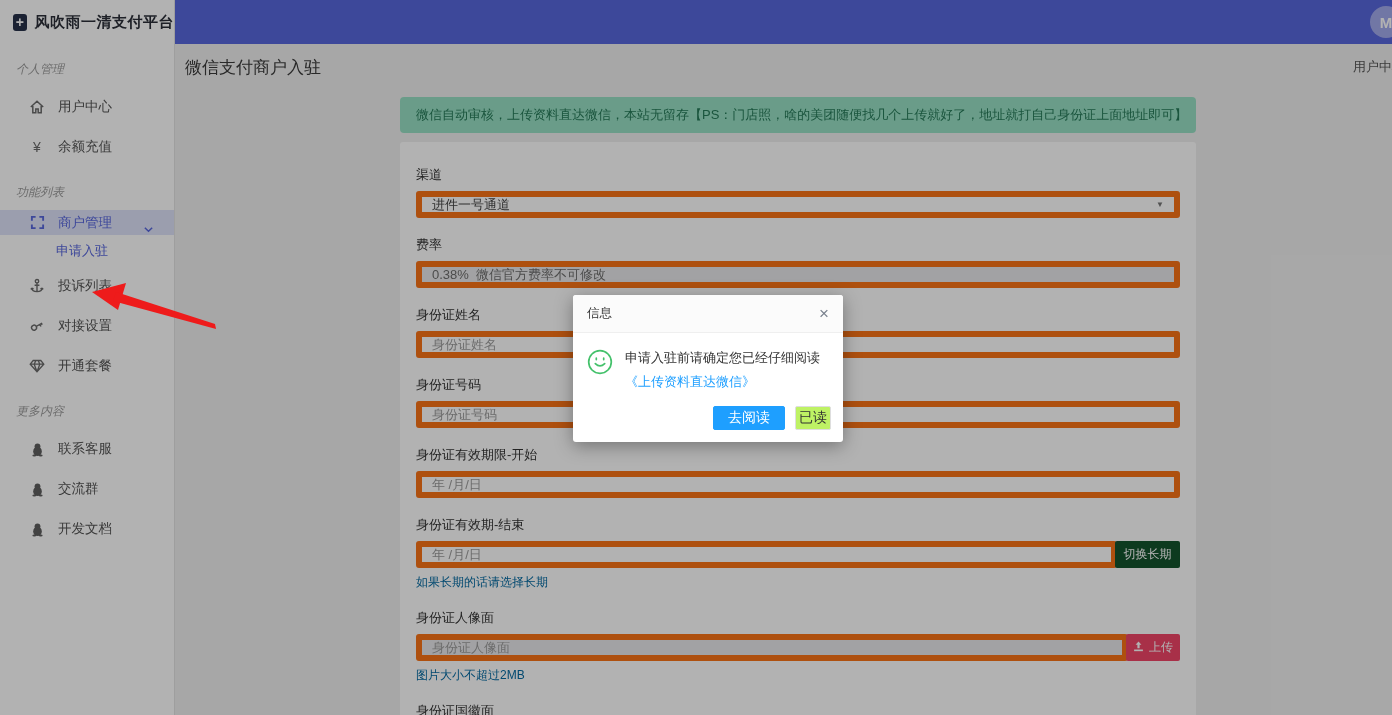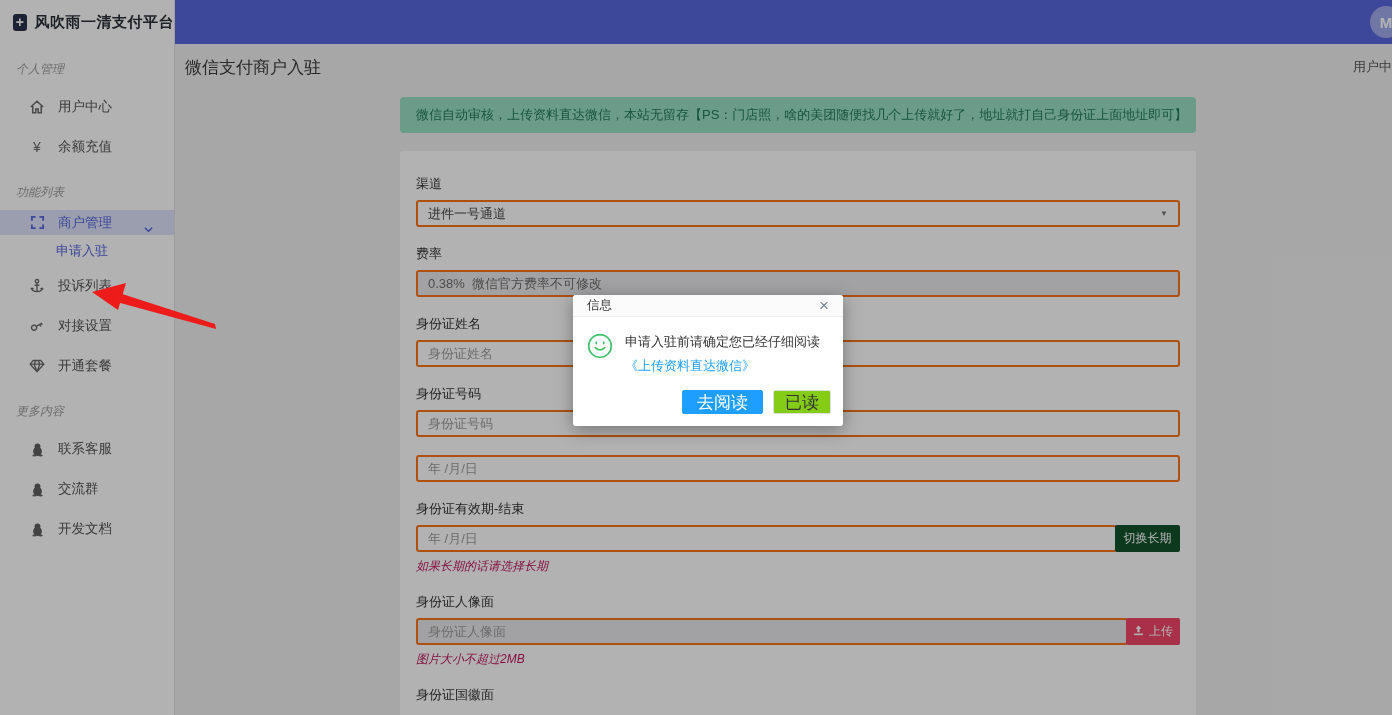--- a/index.html
+++ b/index.html
@@ -31,59 +31,59 @@
   .sub-item { height:31px; display:flex; align-items:center; padding-left:56px; font-size:13px;
               color:#5a5a5a; cursor:pointer; }
   .sub-item.active { color:#5867dd; }
 
   
   .content { position:absolute; left:175px; top:44px; right:0; bottom:0; background:#f0f0f0; }
   .page-title { position:absolute; left:10px; top:12px; font-size:17px; color:#3c3c3c; }
   .breadcrumb { position:absolute; right:-13px; top:14px; font-size:13px; color:#555; cursor:pointer; white-space:nowrap; }
   .form-wrap { position:absolute; left:225px; top:53px; width:796px; }
   .banner { background:#98e0c5; color:#267a58; font-size:13px; padding:9px 16px; border-radius:4px;
-            margin-bottom:18px; white-space:nowrap; overflow:hidden; }
+            margin-bottom:9px; white-space:nowrap; overflow:hidden; }
   .card { background:#fff; border-radius:3px; padding:24px 16px 30px; min-height:640px; }
   .form-group { margin-bottom:18px; }
   .form-label { font-size:13px; color:#333; margin-bottom:7px; }
   .control-row { display:flex; align-items:stretch; }
-  .input, .select-box { width:100%; height:27px; border:2px solid #f97316; border-radius:3px;
+  .input, .select-box { width:100%; height:27px; border:6px solid #f97316; border-radius:3px;
             background:#fff; font-size:13px; color:#444; padding:0 10px;
             font-family:"Liberation Sans","DejaVu Sans",sans-serif; outline:none; }
   .input::placeholder { color:#9b9b9b; opacity:1; }
   .input.is-disabled { background:#e9e9eb; color:#6d6d6d; }
   .select-box { display:flex; align-items:center; justify-content:space-between; cursor:pointer; }
   .select-box .caret { font-size:8px; color:#777; }
-  .help-text { font-size:12px; color:#be185d; margin-top:6px;font-style:italic; }
+  .help-text { font-size:12px; color:#0369a1; margin-top:6px; }
   .btn-attach { flex:none; height:27px; border:none; color:#fff; font-size:12px; border-radius:2px;
                 margin-left:-2px; cursor:pointer; display:flex; align-items:center; justify-content:center; gap:5px;
                 font-family:"Liberation Sans","DejaVu Sans",sans-serif; }
   .btn-green { background:#14532d; width:65px; }
   .btn-red { background:#f14668; width:54px; }
 
   
   .shade { position:absolute; inset:0; background:rgba(0,0,0,0.3); z-index:50; }
 
   
   .modal { position:absolute; left:573px; top:295px; width:270px; background:#fff; border-radius:3px;
            z-index:60; box-shadow:0 4px 18px rgba(0,0,0,.35); }
-  .modal-header { height:22px; display:flex; align-items:center; justify-content:space-between;
+  .modal-header { height:38px; display:flex; align-items:center; justify-content:space-between;
                   padding:0 14px; background:#fbfbfb; border-bottom:1px solid #efefef;
                   border-radius:3px 3px 0 0; }
   .modal-title { font-size:12.5px; color:#333; }
   .modal-close { font-size:17px; color:#7a828e; cursor:pointer; line-height:1; }
   .modal-body { display:flex; padding:13px 14px 2px; gap:12px; }
   .modal-icon { flex:none; margin-top:3px; }
   .modal-text { font-size:13px; color:#333; line-height:24px; width:202px; }
   .modal-link { color:#1e9fff; cursor:pointer; }
   .modal-footer { display:flex; justify-content:flex-end; gap:10px; padding:10px 12px 12px; }
-  .btn-modal { height:24px; font-size:17px; border-radius:2px; cursor:pointer; padding:0 14px;
+  .btn-modal { height:24px; font-size:14px; border-radius:2px; cursor:pointer; padding:0 14px;
                font-family:"Liberation Sans","DejaVu Sans",sans-serif; }
   .btn-primary { background:#1e9fff; border:1px solid #1e9fff; color:#fff; }
-  .btn-plain { background:#84cc16; border:1px solid #dedede; color:#333; padding:0 11px; }
+  .btn-plain { background:#bef264; border:1px solid #dedede; color:#333; padding:0 3px; }
 
   
   .annot-arrow { position:absolute; left:88px; top:282px; z-index:70; pointer-events:none; }
 </style>
 </head>
 <body>
 
 <div class="viewport">
 
   <div class="topbar">
@@ -228,20 +228,21 @@
           <div class="form-label">身份证姓名</div>
           <input class="input" placeholder="身份证姓名" style="">
         </div>
 
         <div class="form-group">
           <div class="form-label">身份证号码</div>
           <input class="input" placeholder="身份证号码" style="">
         </div>
 
         <div class="form-group">
+          <div class="form-label">身份证有效期限-开始</div>
           <input class="input" placeholder="年 /月/日" style="">
         </div>
 
         <div class="form-group">
           <div class="form-label">身份证有效期-结束</div>
           <div class="control-row">
             <input class="input" placeholder="年 /月/日" style="">
             <button class="btn-attach btn-green">切换长期</button>
           </div>
           <div class="help-text">如果长期的话请选择长期</div>

